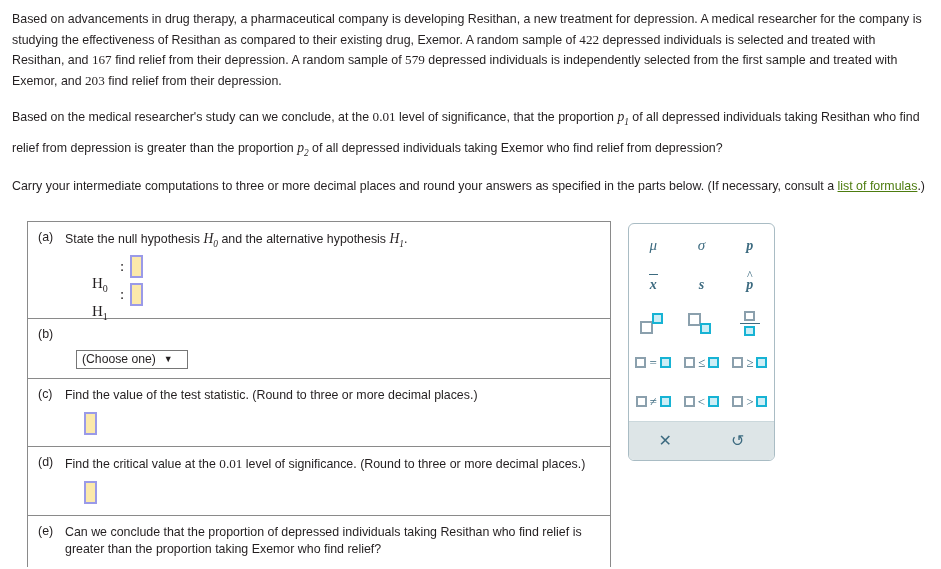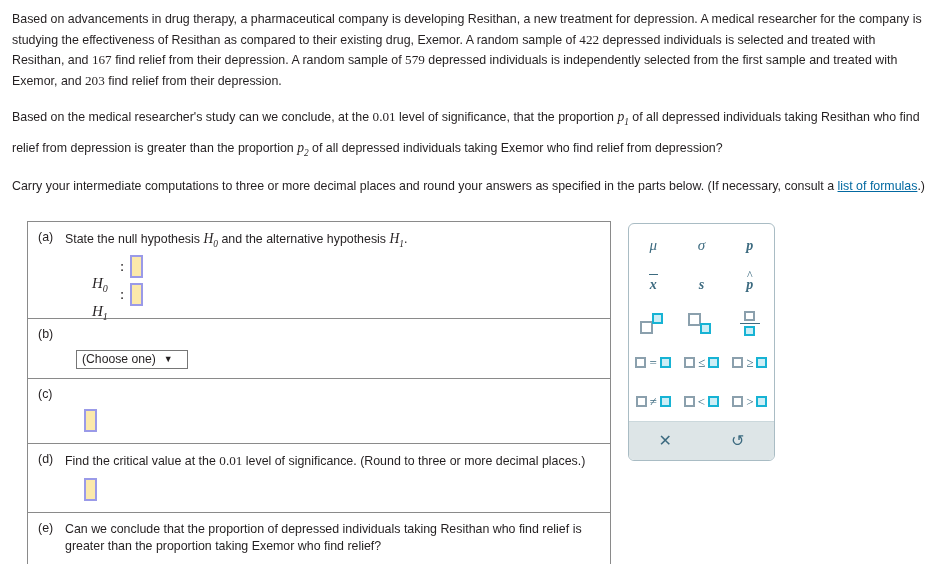--- a/index.html
+++ b/index.html
@@ -44,21 +44,21 @@
     font-family: "Liberation Serif", serif;
     font-style: italic;
     font-size: 13.6px;
   }
   .var sub {
     font-size: 9.4px;
     font-style: italic;
   }
 
   a.link {
-    color: #0369a1;
+    color: #4d7c0f;
     text-decoration: underline;
   }
 
   
   .answer-panel {
     position: absolute;
     left: 27px;
     top: 221px;
     width: 584px;
     border: 1px solid #8a8a8a;
@@ -90,21 +90,20 @@
 
   
   .hyp-line {
     display: flex;
     align-items: center;
     margin-left: 54px;
     height: 28px;
   }
   .hyp-name {
     font-family: "Liberation Serif", serif;
-    font-style: italic;
     font-size: 15px;
     min-width: 26px;
     margin-top: 36px;
   }
   .hyp-name sub { font-size: 10px; }
   .hyp-colon {
     font-family: "Liberation Serif", serif;
     font-size: 15px;
     margin: 0 6px 0 2px;
   }
@@ -321,20 +320,21 @@
       </div>
       <div class="dropdown">
         <span>(Choose one)</span>
         <span class="caret">▼</span>
       </div>
     </div>
 
     <div class="part">
       <div class="part-row">
         <div class="part-label">(c)</div>
+        <div class="part-text">Find the value of the test statistic. (Round to three or more decimal places.)</div>
       </div>
       <div class="ansbox ansbox-standalone"></div>
     </div>
 
     <div class="part">
       <div class="part-row">
         <div class="part-label">(d)</div>
         <div class="part-text"><span>Find the critical value at the </span><span class="num">0.01</span><span> level of significance. (Round to three or more decimal places.)</span></div>
       </div>
       <div class="ansbox ansbox-standalone"></div>

